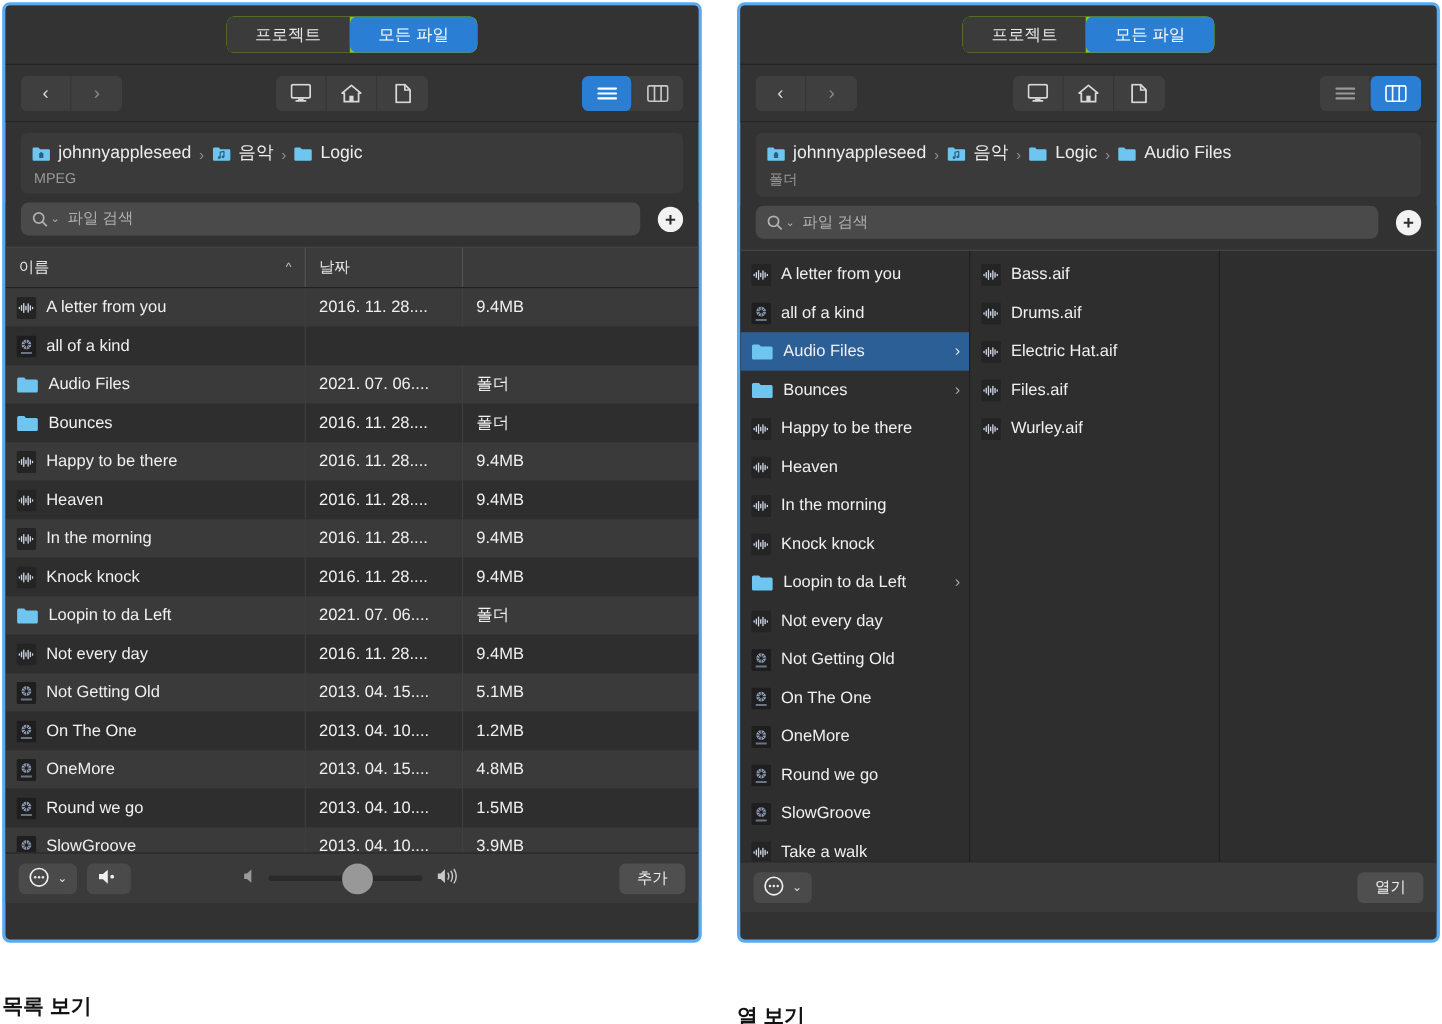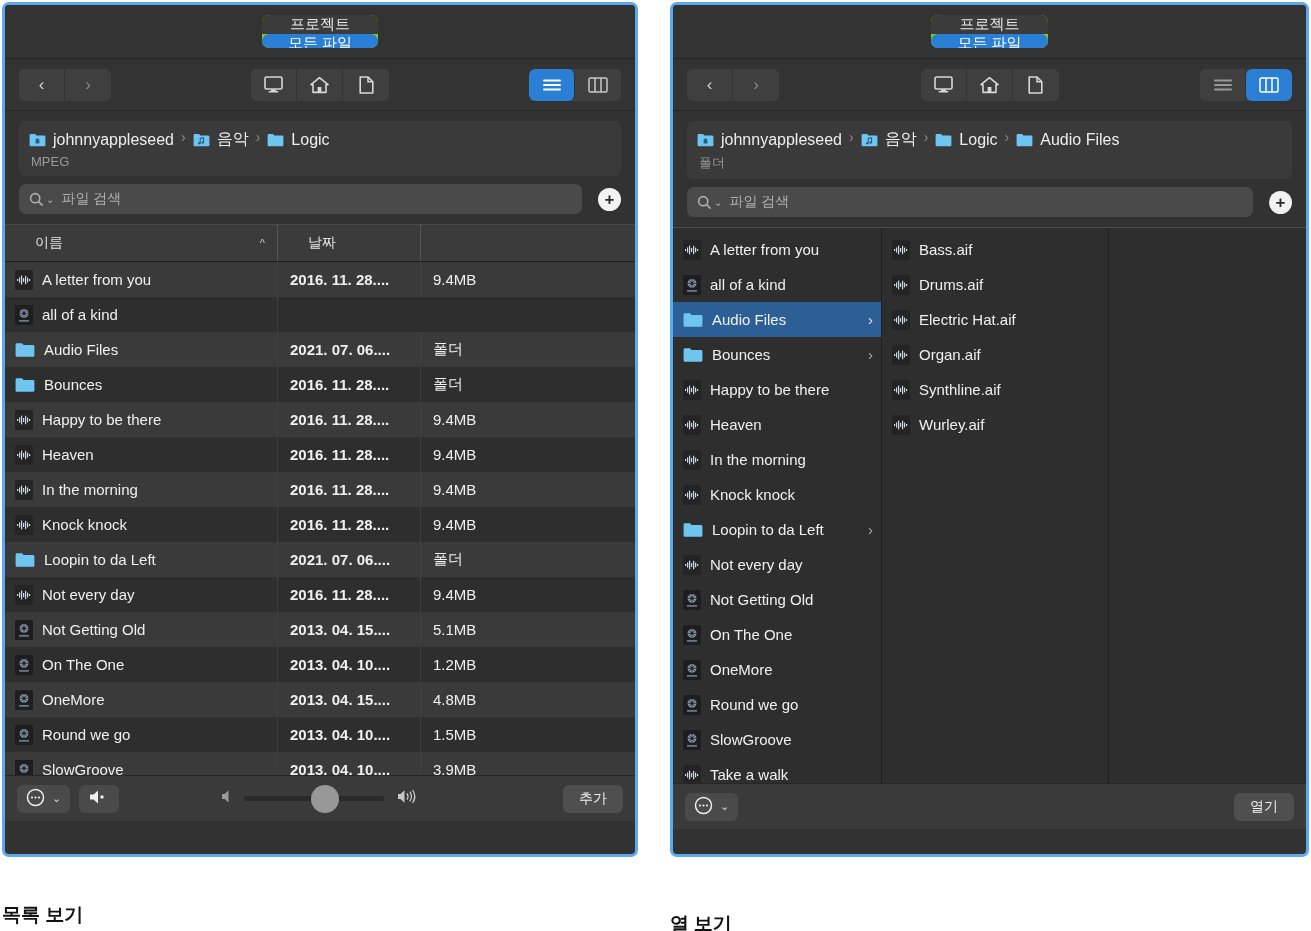--- a/index.html
+++ b/index.html
@@ -28,21 +28,20 @@
     background:#333333;
     border-bottom:1px solid #222;
     display:flex; align-items:center; justify-content:center;
   }
   .segmented {
     display:flex;
     background:#84cc16;
     border-radius:7px;
     overflow:hidden;
     height:33px;
-    flex-direction:column;
   }
   .seg {
     display:flex; align-items:center; justify-content:center;
     padding:0 26px;
     font-size:15px;
     color:#e8e8e8;
     background:#3b3b3b;
     cursor:default;
     height:33px;
   }
@@ -80,21 +79,21 @@
   .center-group { position:absolute; left:50%; transform:translateX(-50%); }
   .right-group { position:absolute; right:14px; }
 
   
   .pathwrap {
     margin:10px 14px 8px 14px;
     background:#3a3a3a;
     border-radius:6px;
     padding:8px 10px 7px 10px;
   }
-  .crumbs { display:flex; flex-wrap:nowrap; }
+  .crumbs { display:flex; align-items:center; flex-wrap:nowrap; }
   .crumb { display:flex; align-items:center; color:#ededed; font-size:16px; white-space:nowrap; }
   .crumb .ic { margin-right:7px; display:inline-flex; }
   .sep { color:#8e8e8e; margin:0 7px; font-size:14px; }
   .pathsub { color:#9a9a9a; font-size:13px; margin-top:4px; padding-left:2px; }
 
   
   .searchrow {
     display:flex; align-items:center;
     padding:0 14px 10px 14px;
     background:#323232;
@@ -125,31 +124,31 @@
   
   .tablewrap { position:relative; height:551px; overflow:hidden; background:#2c2c2c; }
   .thead {
     display:flex;
     height:38px;
     background:#3b3b3b;
     border-top:1px solid #4a4a4a;
     border-bottom:1px solid #1e1e1e;
     color:#e6e6e6; font-size:14px;
   }
-  .th { display:flex; align-items:center; padding:0 30px; border-right:1px solid #555; position:relative; }
+  .th { display:flex; align-items:center; padding:0 12px; border-right:1px solid #555; position:relative; }
   .th.c-name { width:273px; }
   .th.c-date { width:143px; }
   .th.c-size { flex:1; border-right:none; }
   .sortarrow { position:absolute; right:12px; color:#cfcfcf; font-size:11px; }
 
   .trow { display:flex; height:35px; background:#2e2e2e; }
   .trow.alt { background:#3a3a3a; }
   .td { display:flex; align-items:center; padding:0 12px; border-right:1px solid #3f3f3f; color:#f0f0f0; font-size:15px; overflow:hidden; white-space:nowrap; }
   .td.c-name { width:273px; padding-left:10px; }
-  .td.c-date { width:143px;font-weight:bold; }
+  .td.c-date { width:143px; }
   .td.c-size { flex:1; border-right:none; }
   .td .ic { margin-right:9px; flex:none; }
 
   
   .colwrap { display:flex; height:556px; background:#2e2e2e; border-top:1px solid #4a4a4a; }
   .colpane { height:100%; overflow:hidden; border-right:1px solid #1f1f1f; padding-top:4px; }
   #col-a { width:209px; }
   #col-b { width:227px; }
   #col-c { flex:1; border-right:none; }
   .citem {
@@ -1038,38 +1037,21 @@
                   <rect x="2" y="9" width="1.2" height="2"></rect>
                   <rect x="4" y="7.4" width="1.2" height="5.2"></rect>
                   <rect x="6" y="5.6" width="1.2" height="8.8"></rect>
                   <rect x="8" y="8" width="1.2" height="4"></rect>
                   <rect x="10" y="5.8" width="1.2" height="8.4"></rect>
                   <rect x="12" y="7.6" width="1.2" height="4.8"></rect>
                   <rect x="14" y="9" width="1.2" height="2"></rect>
                 </g>
               </svg>
             </span>
-            <span class="lbl">Organ.aif</span>
-          </div>
-          <div class="citem">
-            <span class="ic">
-              <svg width="18" height="20" viewBox="0 0 18 20">
-                <rect x="0" y="0" width="18" height="20" rx="1.5" fill="#242424"></rect>
-                <g fill="#cfd6e6">
-                  <rect x="2" y="9" width="1.2" height="2"></rect>
-                  <rect x="4" y="7.4" width="1.2" height="5.2"></rect>
-                  <rect x="6" y="5.6" width="1.2" height="8.8"></rect>
-                  <rect x="8" y="8" width="1.2" height="4"></rect>
-                  <rect x="10" y="5.8" width="1.2" height="8.4"></rect>
-                  <rect x="12" y="7.6" width="1.2" height="4.8"></rect>
-                  <rect x="14" y="9" width="1.2" height="2"></rect>
-                </g>
-              </svg>
-            </span>
-            <span class="lbl">Synthline.aif</span>
+            <span class="lbl">Files.aif</span>
           </div>
           <div class="citem">
             <span class="ic">
               <svg width="18" height="20" viewBox="0 0 18 20">
                 <rect x="0" y="0" width="18" height="20" rx="1.5" fill="#242424"></rect>
                 <g fill="#cfd6e6">
                   <rect x="2" y="9" width="1.2" height="2"></rect>
                   <rect x="4" y="7.4" width="1.2" height="5.2"></rect>
                   <rect x="6" y="5.6" width="1.2" height="8.8"></rect>
                   <rect x="8" y="8" width="1.2" height="4"></rect>

